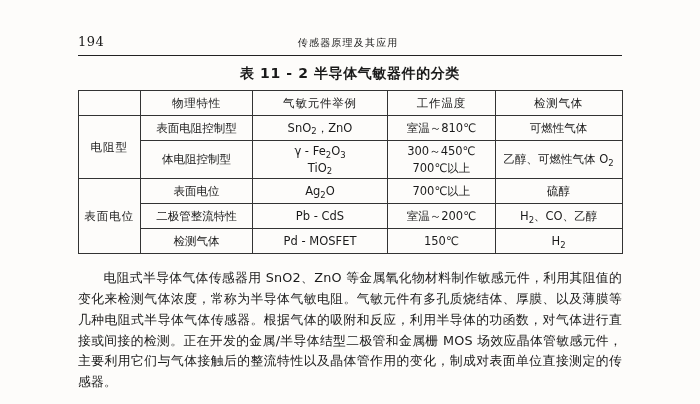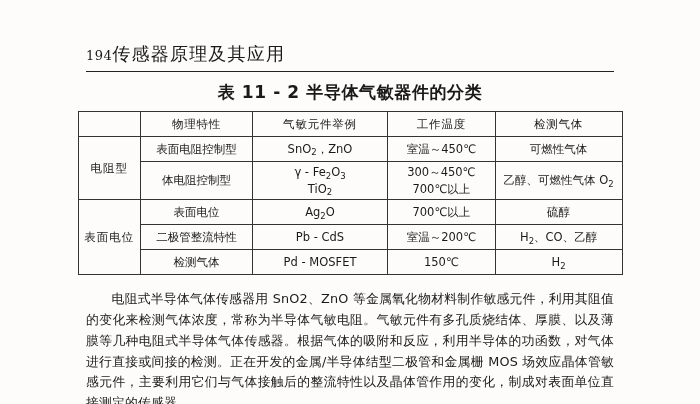--- a/index.html
+++ b/index.html
@@ -11,48 +11,48 @@
     height: 404px;
     background: #fdfcfa;
     font-family: "DejaVu Sans", "Liberation Sans", sans-serif;
     color: #1a1a1a;
     overflow: hidden;
   }
   .page {
     position: relative;
     width: 700px;
     height: 404px;
-    padding: 8px;
+    padding: 0;
     box-sizing: border-box;
   }
   .header {
     display: flex;
     align-items: baseline;
     padding: 34px 78px 0 78px;
     font-size: 12.5px;
   }
   .page-number {
     font-family: "DejaVu Serif", "Liberation Serif", serif;
     font-size: 13px;
     letter-spacing: 0.5px;
   }
   .running-title {
     flex: 1;
-    text-align: left;
-    font-size: 18px;
+    text-align: center;
+    font-size: 10px;
     letter-spacing: 1.2px;
     margin-right: 30px;
   }
   .header-rule {
     margin: 5px 78px 0 78px;
     border-bottom: 1.1px solid #222;
   }
   .table-caption {
     text-align: center;
-    font-size: 17px;
+    font-size: 14px;
     font-weight: bold;
     letter-spacing: 0.6px;
     margin-top: 9px;
   }
   table.gas-table {
     margin: 7px auto 0 auto;
     border-collapse: collapse;
     width: 545px;
     font-size: 11.5px;
   }
@@ -118,21 +118,21 @@
         <td class="col-example">气敏元件举例</td>
         <td class="col-temp">工作温度</td>
         <td class="col-gas">检测气体</td>
       </tr>
     </thead>
     <tbody>
       <tr>
         <td class="col-type" rowspan="2">电阻型</td>
         <td>表面电阻控制型</td>
         <td>SnO<sub>2</sub>，ZnO</td>
-        <td>室温～450℃</td>
+        <td>室温～810℃</td>
         <td>可燃性气体</td>
       </tr>
       <tr>
         <td class="tall-cell">体电阻控制型</td>
         <td class="tall-cell">γ - Fe<sub>2</sub>O<sub>3</sub><br>TiO<sub>2</sub></td>
         <td class="tall-cell">300～450℃<br>700℃以上</td>
         <td class="tall-cell">乙醇、可燃性气体 O<sub>2</sub></td>
       </tr>
       <tr>
         <td class="col-type" rowspan="3">表面电位</td>

